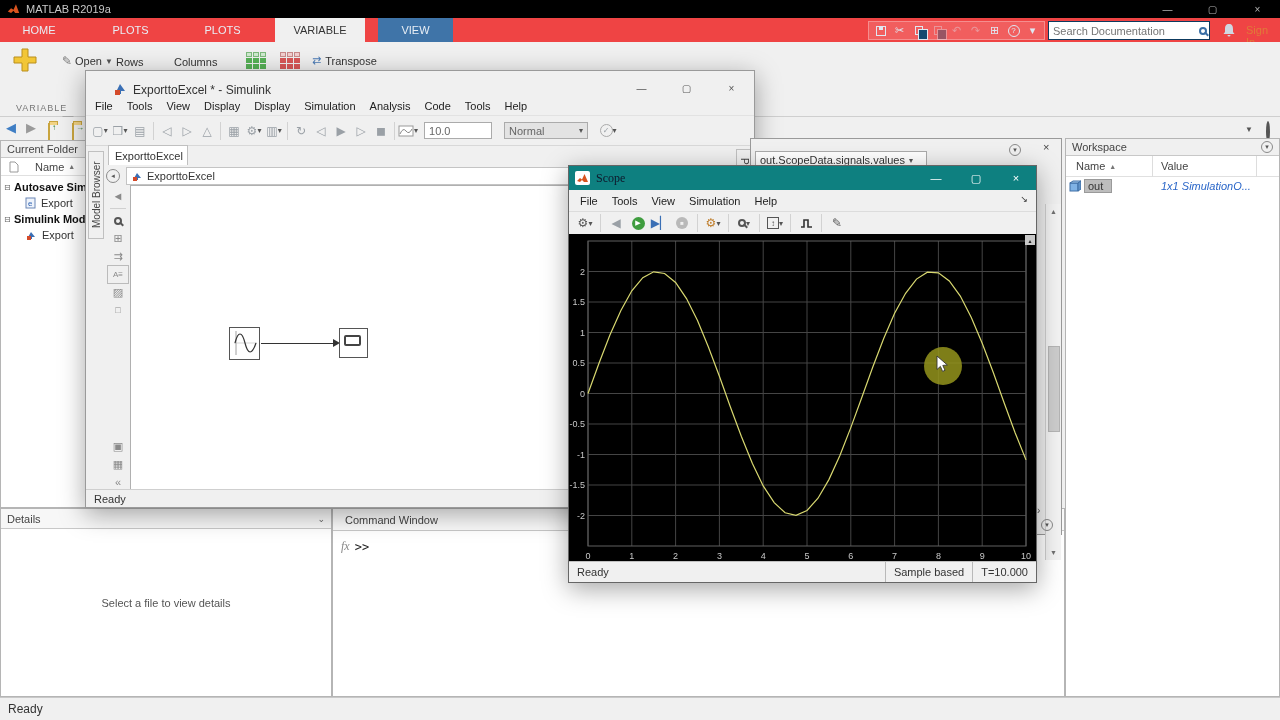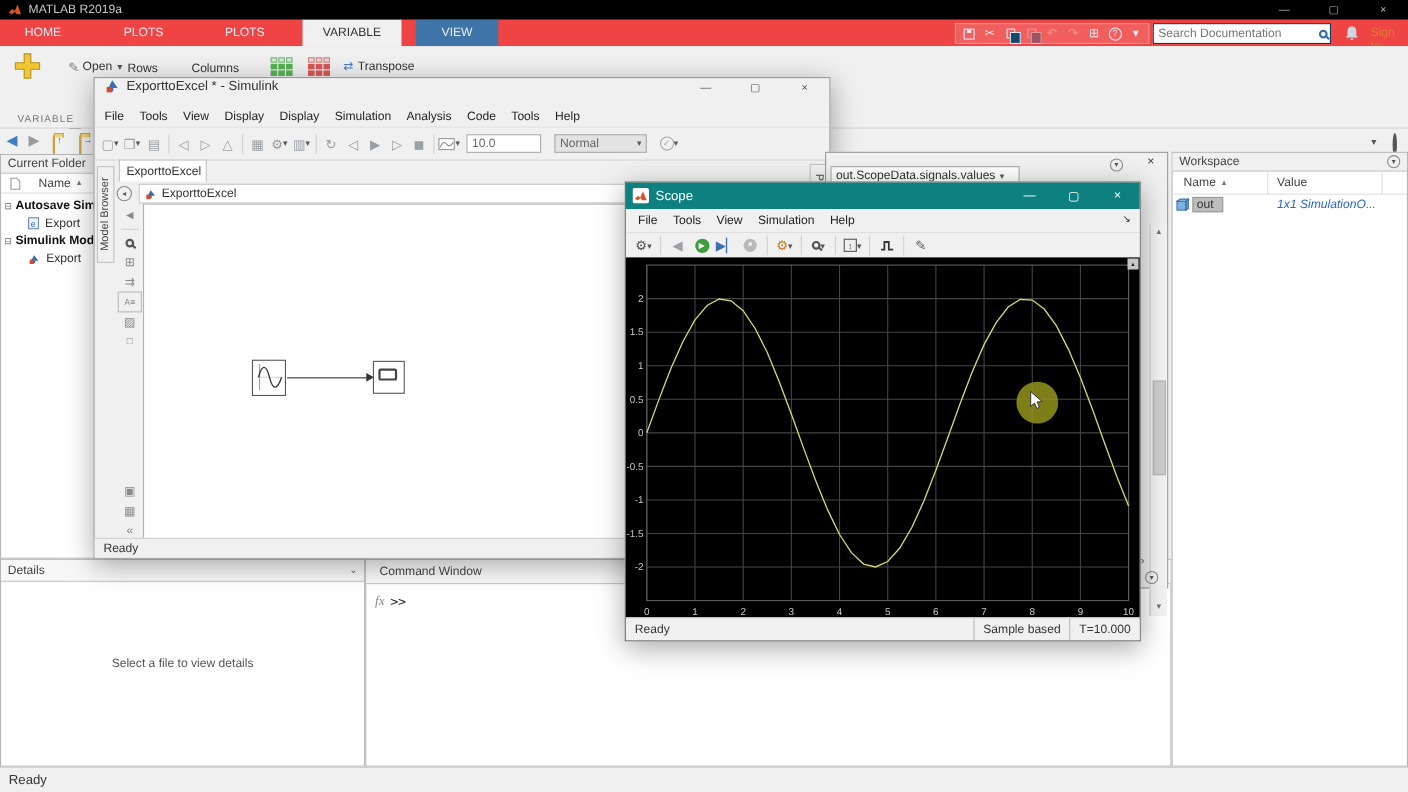--- a/index.html
+++ b/index.html
@@ -77,34 +77,34 @@
   
   .window { position:absolute; background:#f0f0f0; border:1px solid #9a9a9a;
             box-shadow:0 6px 24px rgba(0,0,0,.35); }
   .menu-row { display:flex; align-items:center; }
   .menu-item { padding:0 7px; font-size:11px; color:#222;text-align:right; }
   .tbtn { min-width:20px; height:20px; display:flex; align-items:center; justify-content:center;
           color:#9aa0a6; font-size:12px; }
   .sep { width:1px; height:18px; background:#d2d2d2; margin:0 3px; }
 
   
-  #sl-title { height:26px; display:flex; align-items:flex-start; font-size:12px; color:#333; }
+  #sl-title { height:26px; display:flex; align-items:flex-end; font-size:12px; color:#333;padding-left:18px; }
   #sl-canvas { background:#fff; border:1px solid #b0b0b0; }
   .vtab { background:#f0f0f0; border:1px solid #c0c0c0; font-size:10px; color:#444;
           display:flex; align-items:center; justify-content:center; }
   .vtxt-up { writing-mode:vertical-rl; transform:rotate(180deg); }
   .vtxt-dn { writing-mode:vertical-rl; }
   .sl-block { position:absolute; background:#fff; border:1.5px solid #555; }
   .pal-btn { width:22px; height:22px; display:flex; align-items:center; justify-content:center;
              color:#8a8a8a; font-size:11px; }
   .field { background:#fff; border:1px solid #ababab; font-size:11px; color:#666; }
 
   
   #scope-titlebar { height:24px; background:#0e8080; display:flex; align-items:center; }
-  #scope-titlebar .t { color:#ffffff; font-size:12px; margin-left:6px; }
+  #scope-titlebar .t { color:#0f172a; font-size:12px; margin-left:6px;font-family:Liberation Serif, serif; }
   .sc-btn { width:40px; height:24px; display:flex; align-items:center; justify-content:center;
             color:#fff; font-size:11px; }
   .runbtn { width:13px; height:13px; border-radius:50%; background:#3f9d3f; display:flex;
             align-items:center; justify-content:center; color:#fff; font-size:7px; }
   .stopbtn { width:12px; height:12px; border-radius:50%; background:#b9b9b9; display:flex;
              align-items:center; justify-content:center; color:#f0f0f0; font-size:6px; }
   .boxarrow { width:12px; height:12px; border:1px solid #555; font-size:8px; color:#555;
               display:flex; align-items:center; justify-content:center; }
   #scope-status { height:21px; background:#f0f0f0; border-top:1px solid #c0c0c0;
                   display:flex; align-items:center; font-size:11px; color:#333; }

